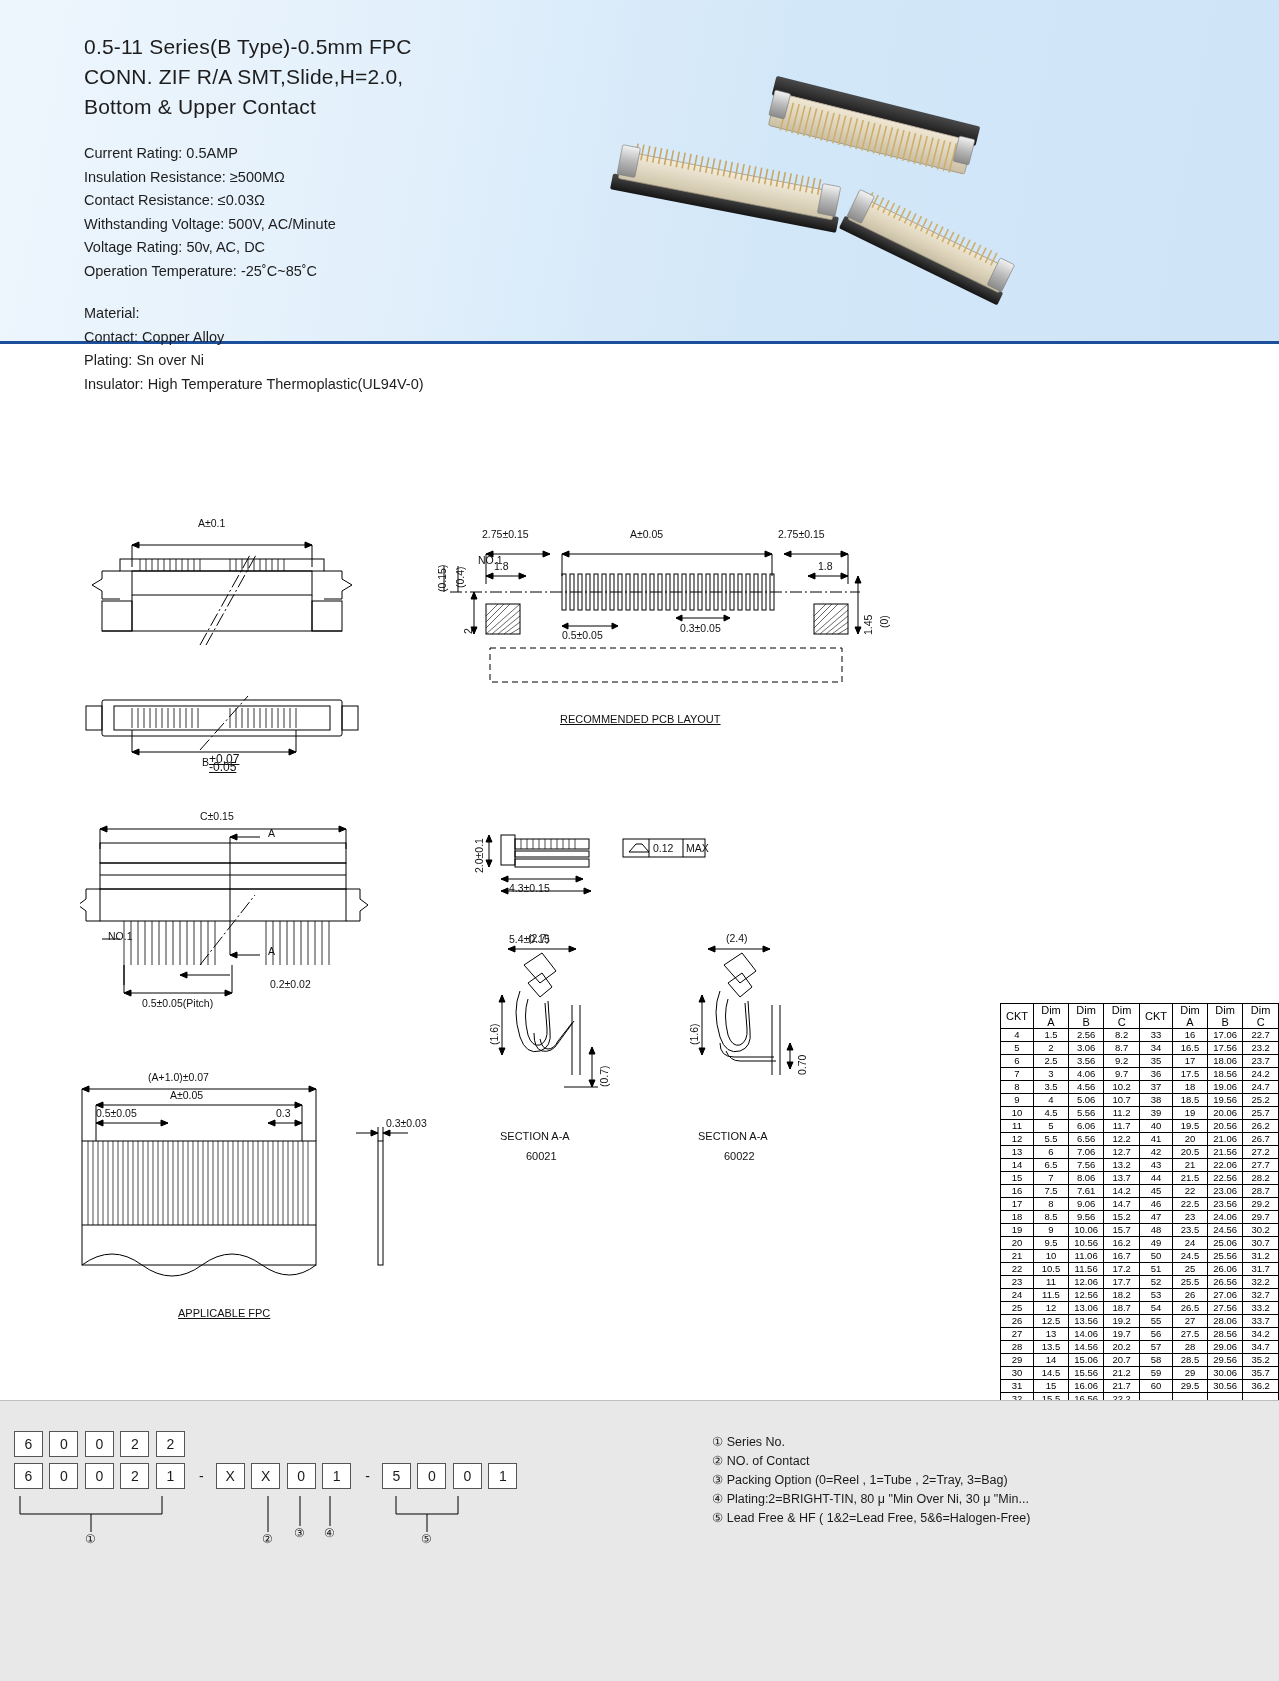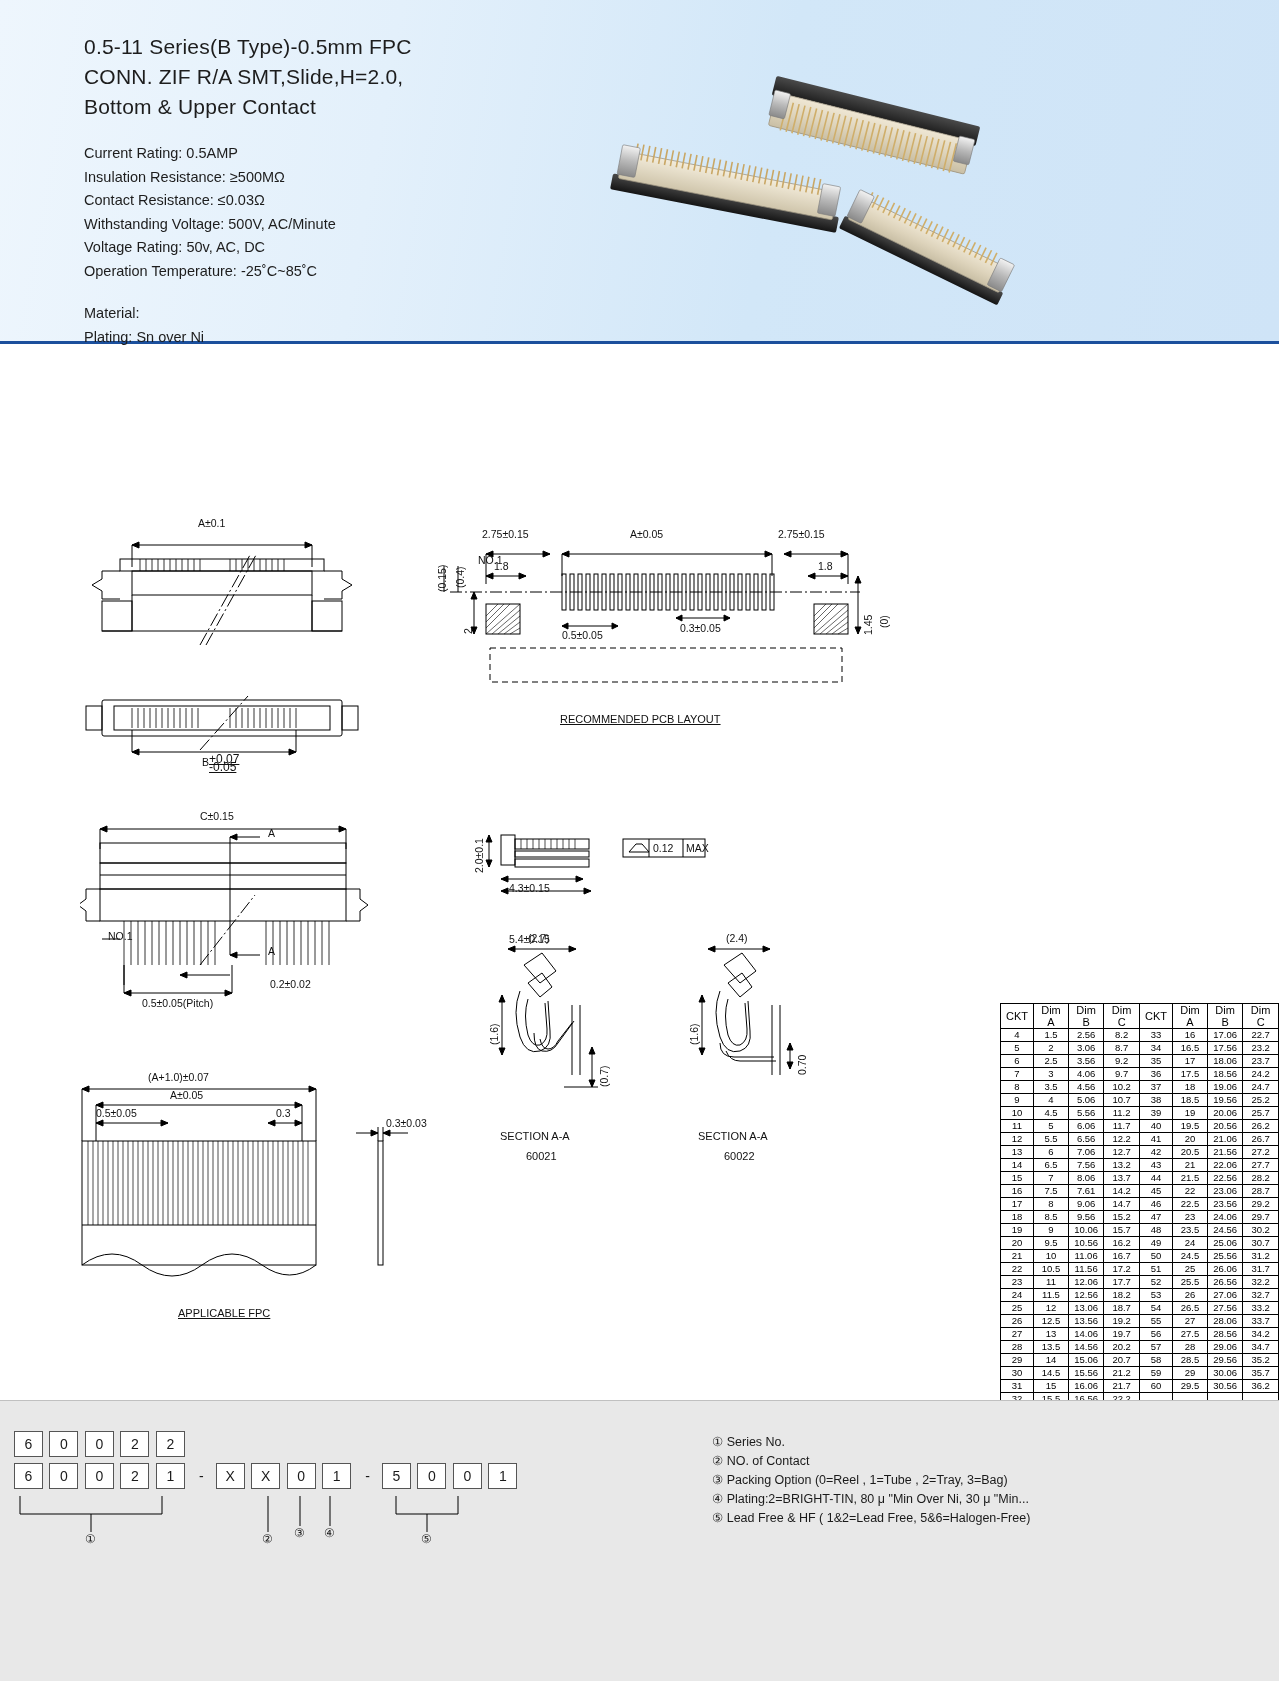--- a/index.html
+++ b/index.html
@@ -88,21 +88,23 @@
       <div class="spec-line">Current Rating: 0.5AMP</div>
       <div class="spec-line">Insulation Resistance: ≥500MΩ</div>
       <div class="spec-line">Contact Resistance: ≤0.03Ω</div>
       <div class="spec-line">Withstanding Voltage: 500V, AC/Minute</div>
       <div class="spec-line">Voltage Rating: 50v, AC, DC</div>
       <div class="spec-line">Operation Temperature: -25˚C~85˚C</div>
     </div>
 
     <div class="material">
       <div class="mat-line">Material:</div>
+      <div class="mat-line">Contact: Copper Alloy</div>
       <div class="mat-line">Plating: Sn over Ni</div>
+      <div class="mat-line">Insulator: High Temperature Thermoplastic(UL94V-0)</div>
     </div>
 
     <div class="photo-area">
       <svg width="600" height="300" viewBox="0 0 600 300">
         <defs>
           <linearGradient id="ivory" x1="0" y1="0" x2="0" y2="1">
             <stop offset="0%" stop-color="#efe7d4"></stop>
             <stop offset="55%" stop-color="#ddd3bb"></stop>
             <stop offset="100%" stop-color="#c9bfa5"></stop>
           </linearGradient>

